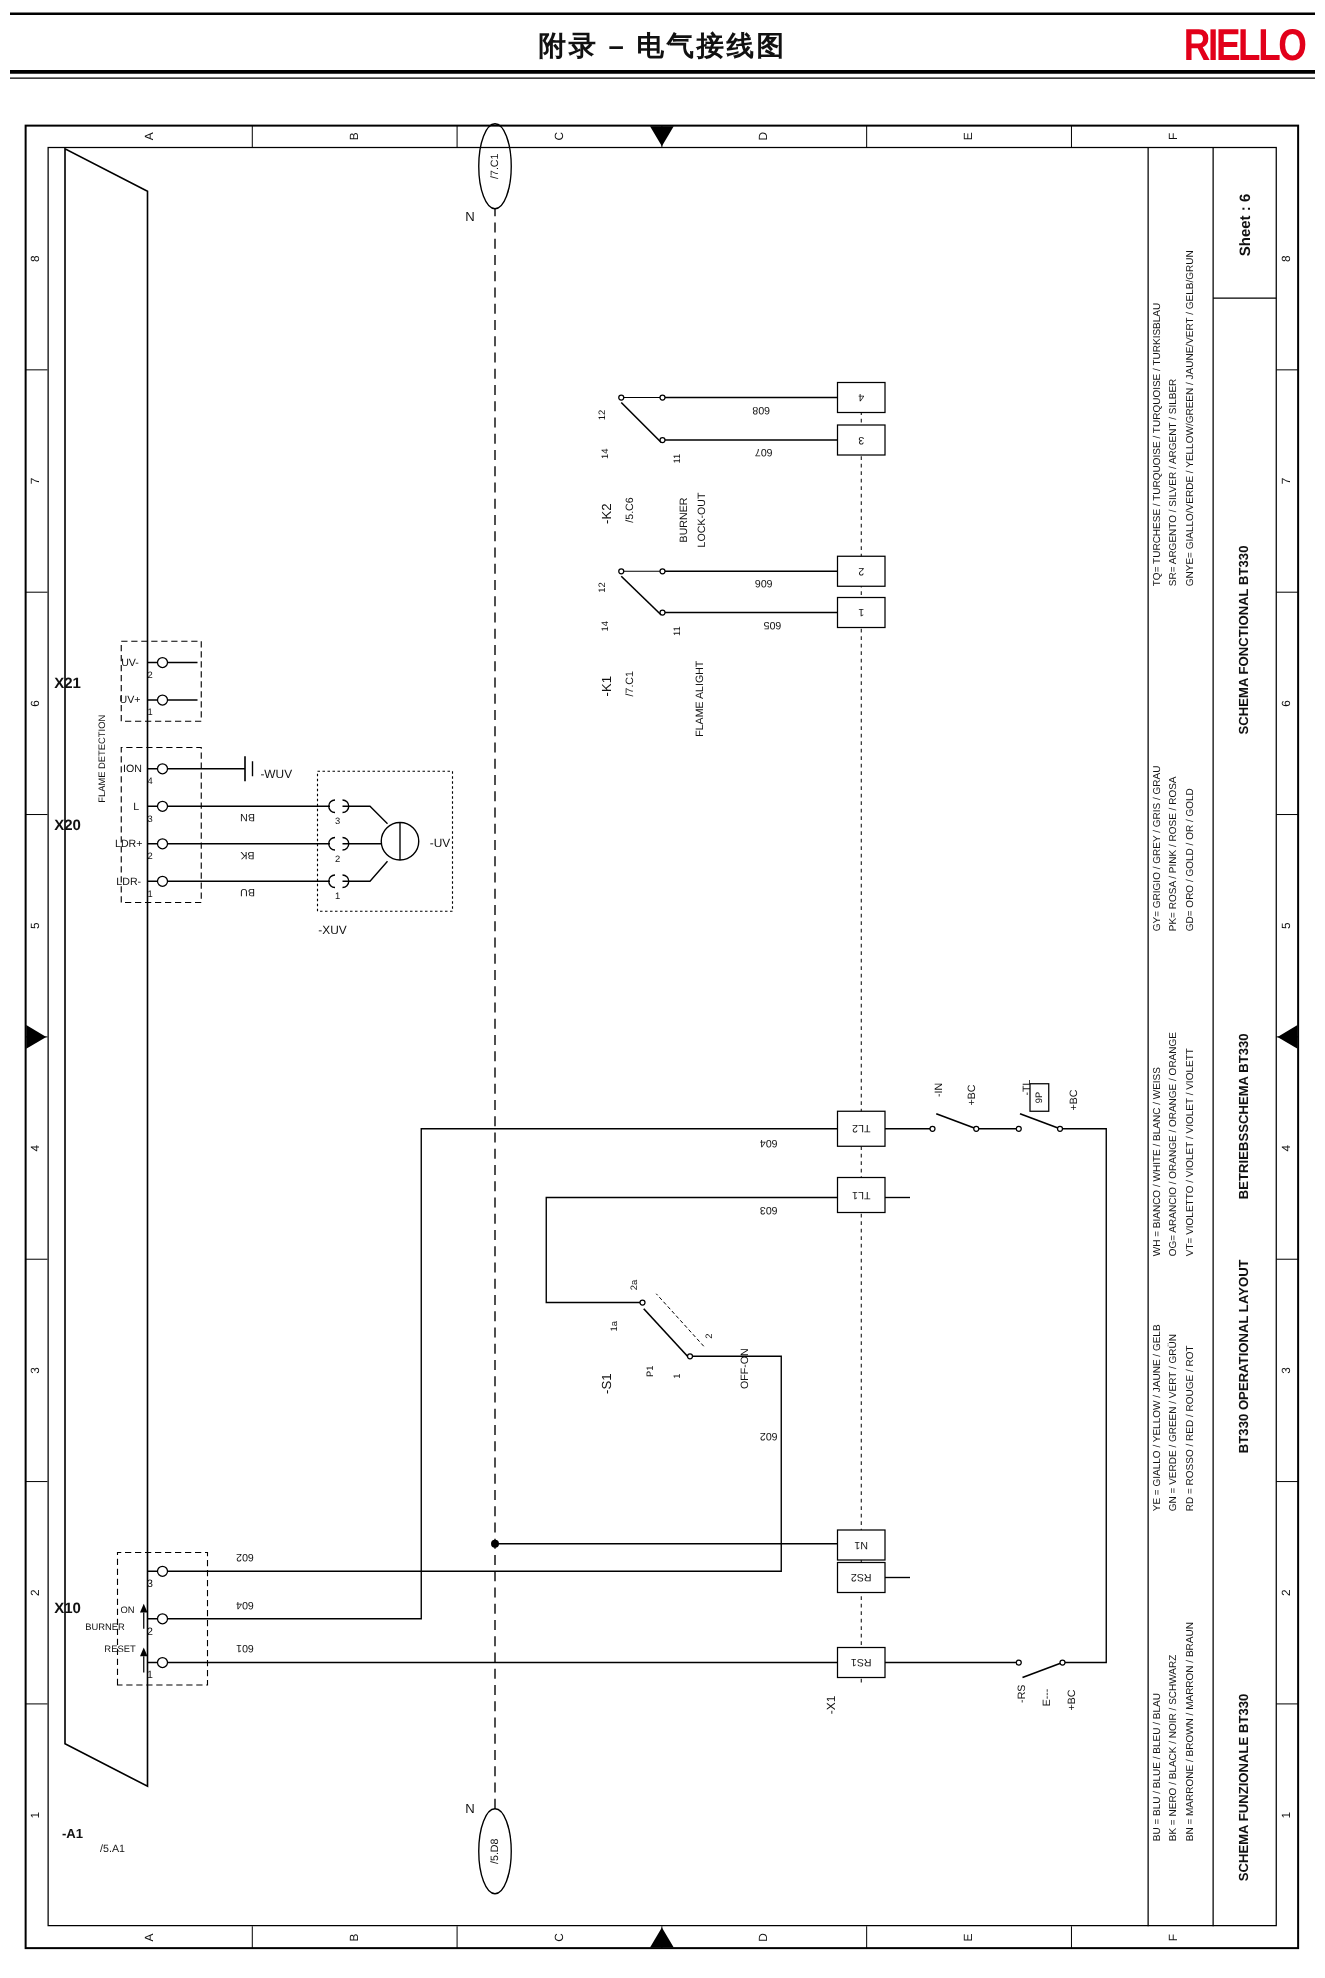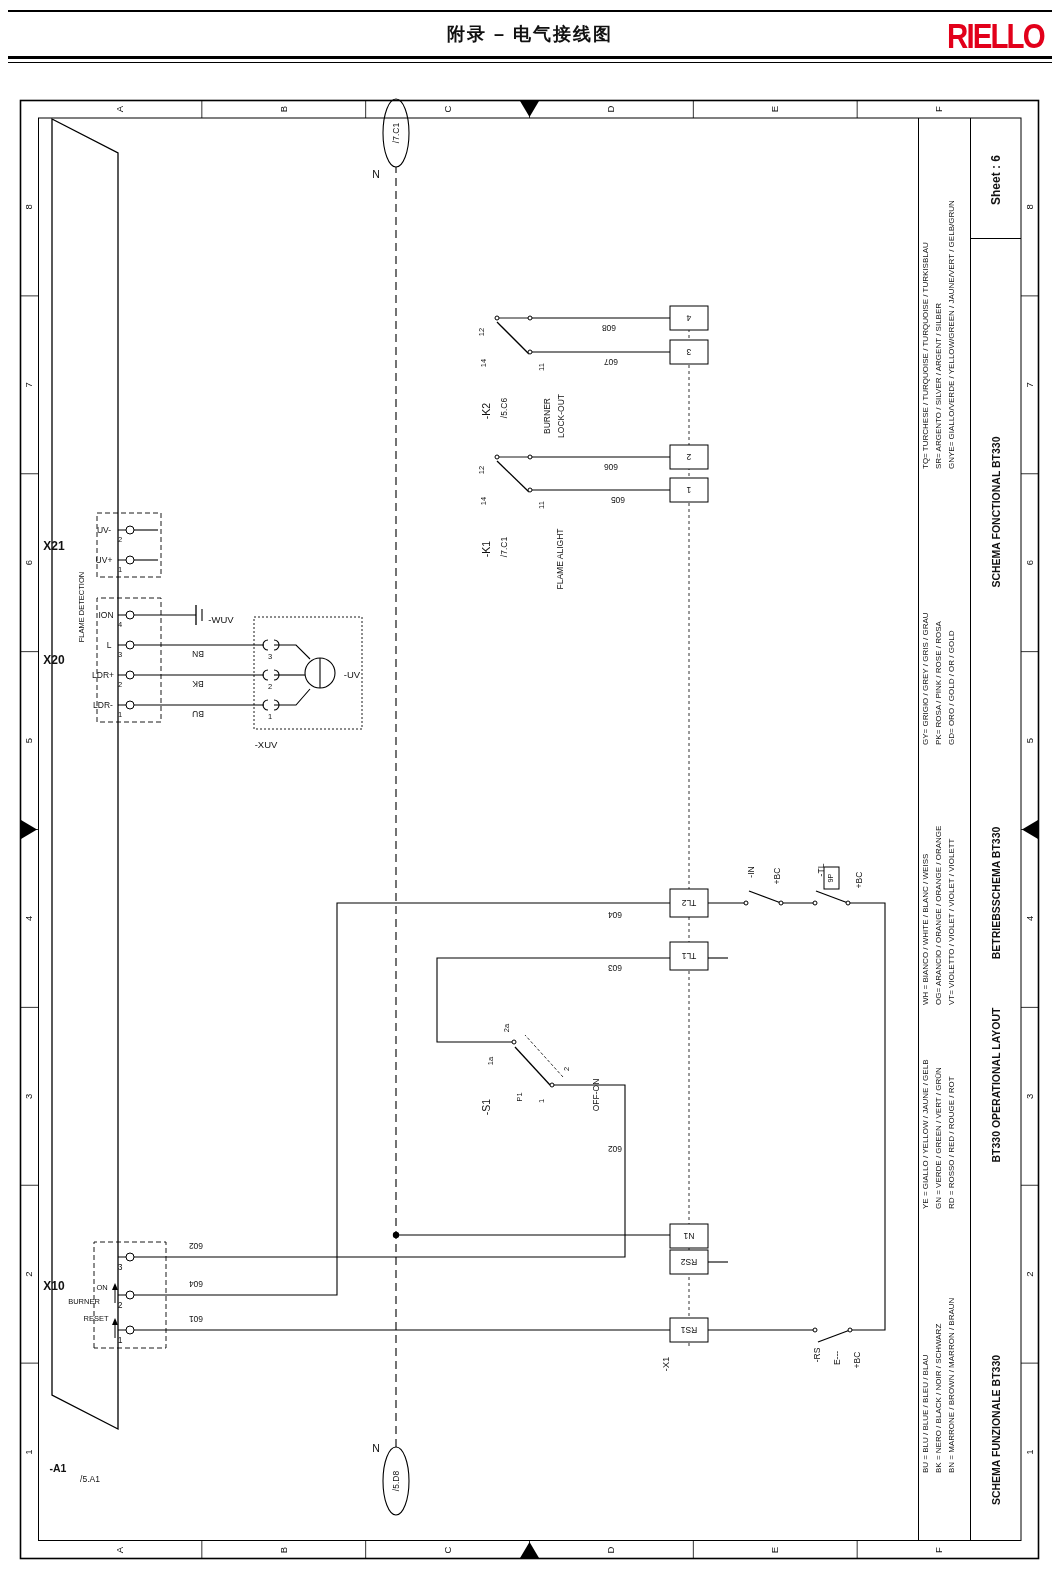--- a/index.html
+++ b/index.html
@@ -1,21 +1,21 @@
 <!DOCTYPE html>
 <html><head>
 <meta charset="utf-8">
 <style>
   html,body{margin:0;padding:0;}
   body{width:1060px;height:1582px;position:relative;background:#fff;overflow:hidden;
        font-family:"Liberation Sans",sans-serif;color:#111;}
   
   .hrule{position:absolute;left:8px;right:8px;background:#000;}
   .htitle{position:absolute;left:50%;top:22px;transform:translateX(-50%);
-          font-size:18px;font-weight:bold;letter-spacing:2px;white-space:nowrap;}
+          font-size:22px;font-weight:bold;letter-spacing:2px;white-space:nowrap;}
   .hlogo{position:absolute;right:16px;top:16px;font-size:31px;font-weight:bold;
          color:#e2001a;letter-spacing:-2px;transform:scale(.95,1.15);transform-origin:right top;
          font-family:"Liberation Sans",sans-serif;}
   
   .sheet{position:absolute;left:0;top:0;width:1463px;height:1023px;
          transform-origin:0 0;transform:translate(18px,1561px) rotate(-90deg);}
   .sheet svg{position:absolute;left:0;top:0;}
   
   .lb{position:absolute;white-space:nowrap;transform:translate(-50%,-50%);line-height:1;}
   .lb.r9{transform:rotate(90deg) translate(-50%,-50%);transform-origin:0 0;}

